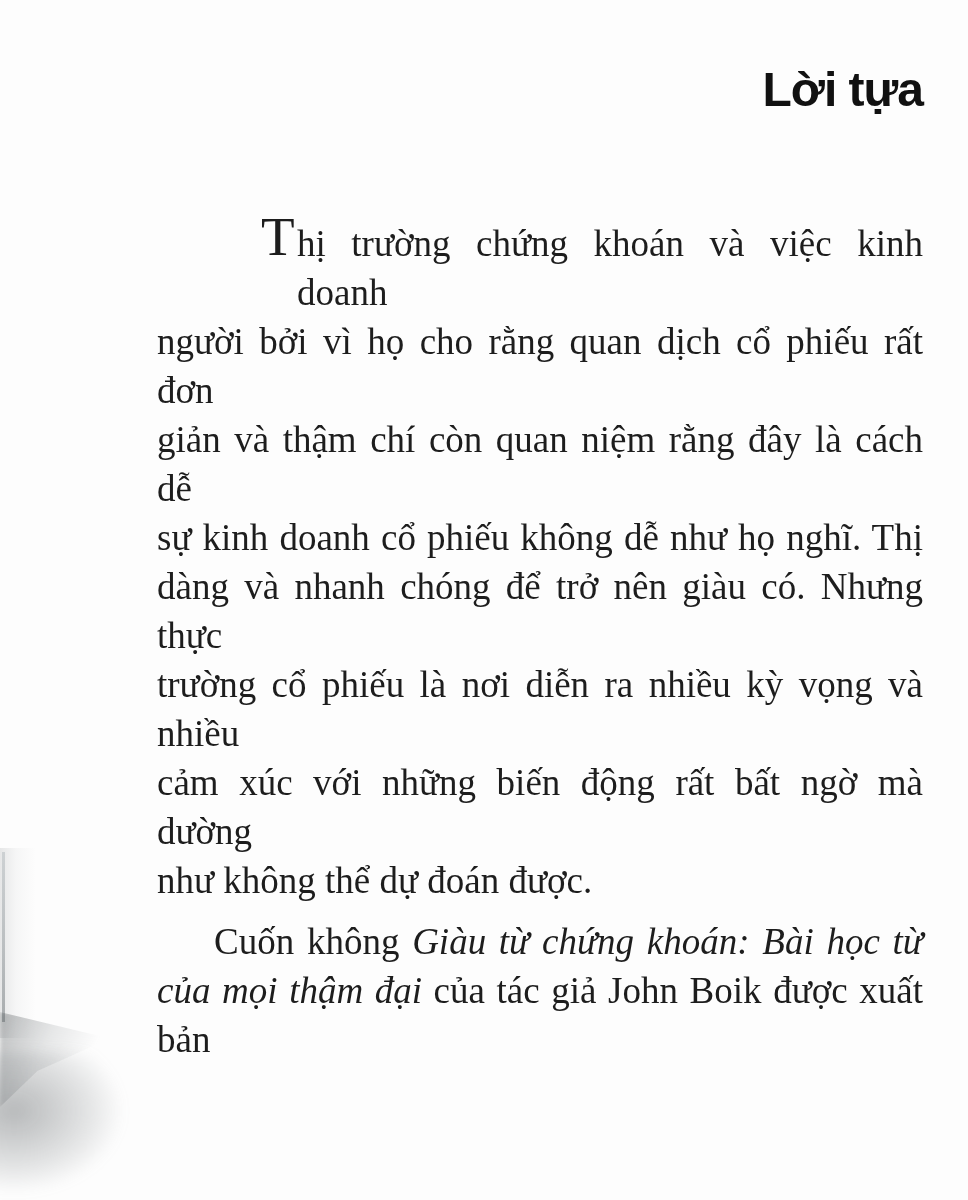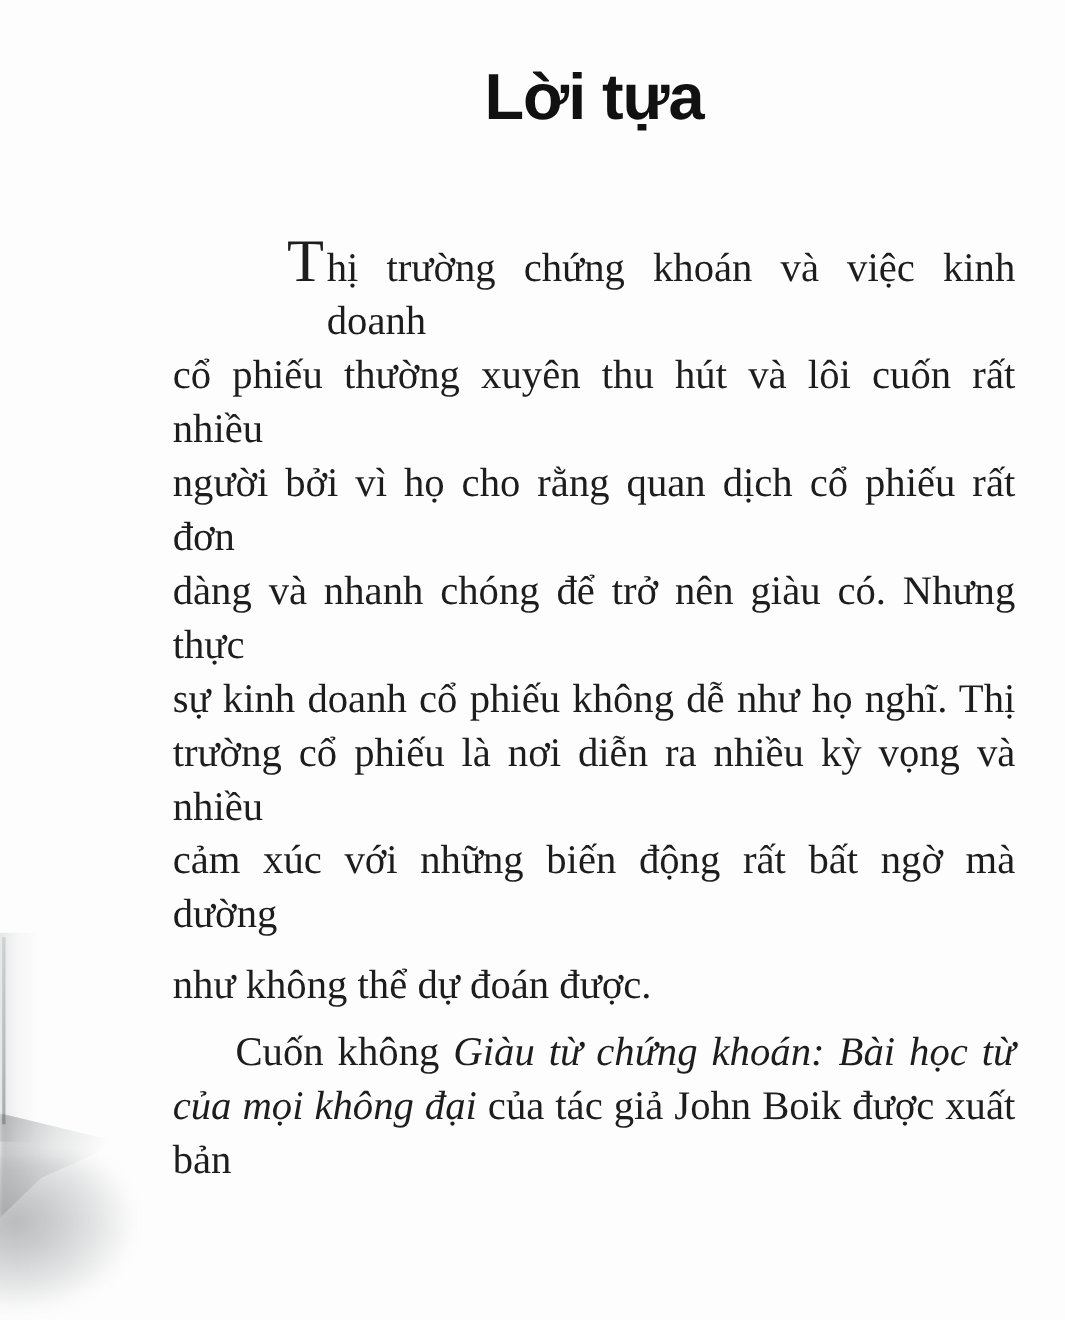--- a/index.html
+++ b/index.html
@@ -14,27 +14,27 @@
     background: var(--paper, #fdfdfd);
     font-family: "Liberation Serif", "DejaVu Serif", serif;
     color: var(--ink, #1d1d1d);
   }
   .page {
     position: absolute;
     inset: 0;
   }
   .page-title {
     position: absolute;
-    top: 22px;
+    top: 32px;
     left: 157px;
     width: 766px;
-    text-align: center;
+    text-align: right;
     font-family: "Liberation Sans", "DejaVu Sans", sans-serif;
     font-weight: 700;
-    font-size: 59px;
+    font-size: 48px;
     line-height: 52px;
     letter-spacing: -1px;
     color: #111;
   }
   .textblock {
     position: absolute;
     top: 219px;
     left: 157px;
     width: 766px;
   }
@@ -48,21 +48,20 @@
   }
   .line.just {
     white-space: normal;
     text-align: justify;
     text-align-last: justify;
   }
   .line.last {
     white-space: normal;
     text-align: left;
     text-align-last: left;
-    margin-top: 15px;
   }
   .line.indent { padding-left: 57px; }
   .line.dropline { padding-left: 140px; }
   .seg.it { font-style: italic; }
   .dropcap {
     position: absolute;
     left: 104px;
     top: -10px;
     font-size: 55px;
     line-height: 55px;
@@ -109,31 +108,31 @@
 </head>
 <body style="--paper: #fdfdfd; --ink: #1d1d1d;">
 
 <div class="page">
 
   <h1 class="page-title">Lời tựa</h1>
 
   <div class="textblock">
       <div class="para">
         <div class="line just dropline"><span class="dropcap">T</span><span class="seg">hị trường chứng khoán và việc kinh doanh</span></div>
-        <div class="line just"><span class="seg">cổ phiếu thường xuyên thu hút và lôi cuốn rất nhiều</span></div>
         <div class="line just"><span class="seg">người bởi vì họ cho rằng quan dịch cổ phiếu rất đơn</span></div>
+        <div class="line just"><span class="seg">giản và thậm chí còn quan niệm rằng đây là cách dễ</span></div>
+        <div class="line just"><span class="seg">sự kinh doanh cổ phiếu không dễ như họ nghĩ. Thị</span></div>
         <div class="line just"><span class="seg">dàng và nhanh chóng để trở nên giàu có. Nhưng thực</span></div>
-        <div class="line just"><span class="seg">sự kinh doanh cổ phiếu không dễ như họ nghĩ. Thị</span></div>
         <div class="line just"><span class="seg">trường cổ phiếu là nơi diễn ra nhiều kỳ vọng và nhiều</span></div>
         <div class="line just"><span class="seg">cảm xúc với những biến động rất bất ngờ mà dường</span></div>
         <div class="line last"><span class="seg">như không thể dự đoán được.</span></div>
       </div>
       <div class="para">
         <div class="line just indent"><span class="seg">Cuốn không </span><span class="seg it">Giàu từ chứng khoán: Bài học từ</span></div>
-        <div class="line just"><span class="seg it">của mọi không đại</span><span class="seg"> của tác giả John Boik được xuất bản</span></div>
+        <div class="line just"><span class="seg it">của mọi thậm đại</span><span class="seg"> của tác giả John Boik được xuất bản</span></div>
       </div>
     </div>
 
   <div class="edge-band"></div>
   <div class="edge-line"></div>
   <div class="fold-wedge"></div>
   <div class="curl-blob"></div>
 
 </div>
 

